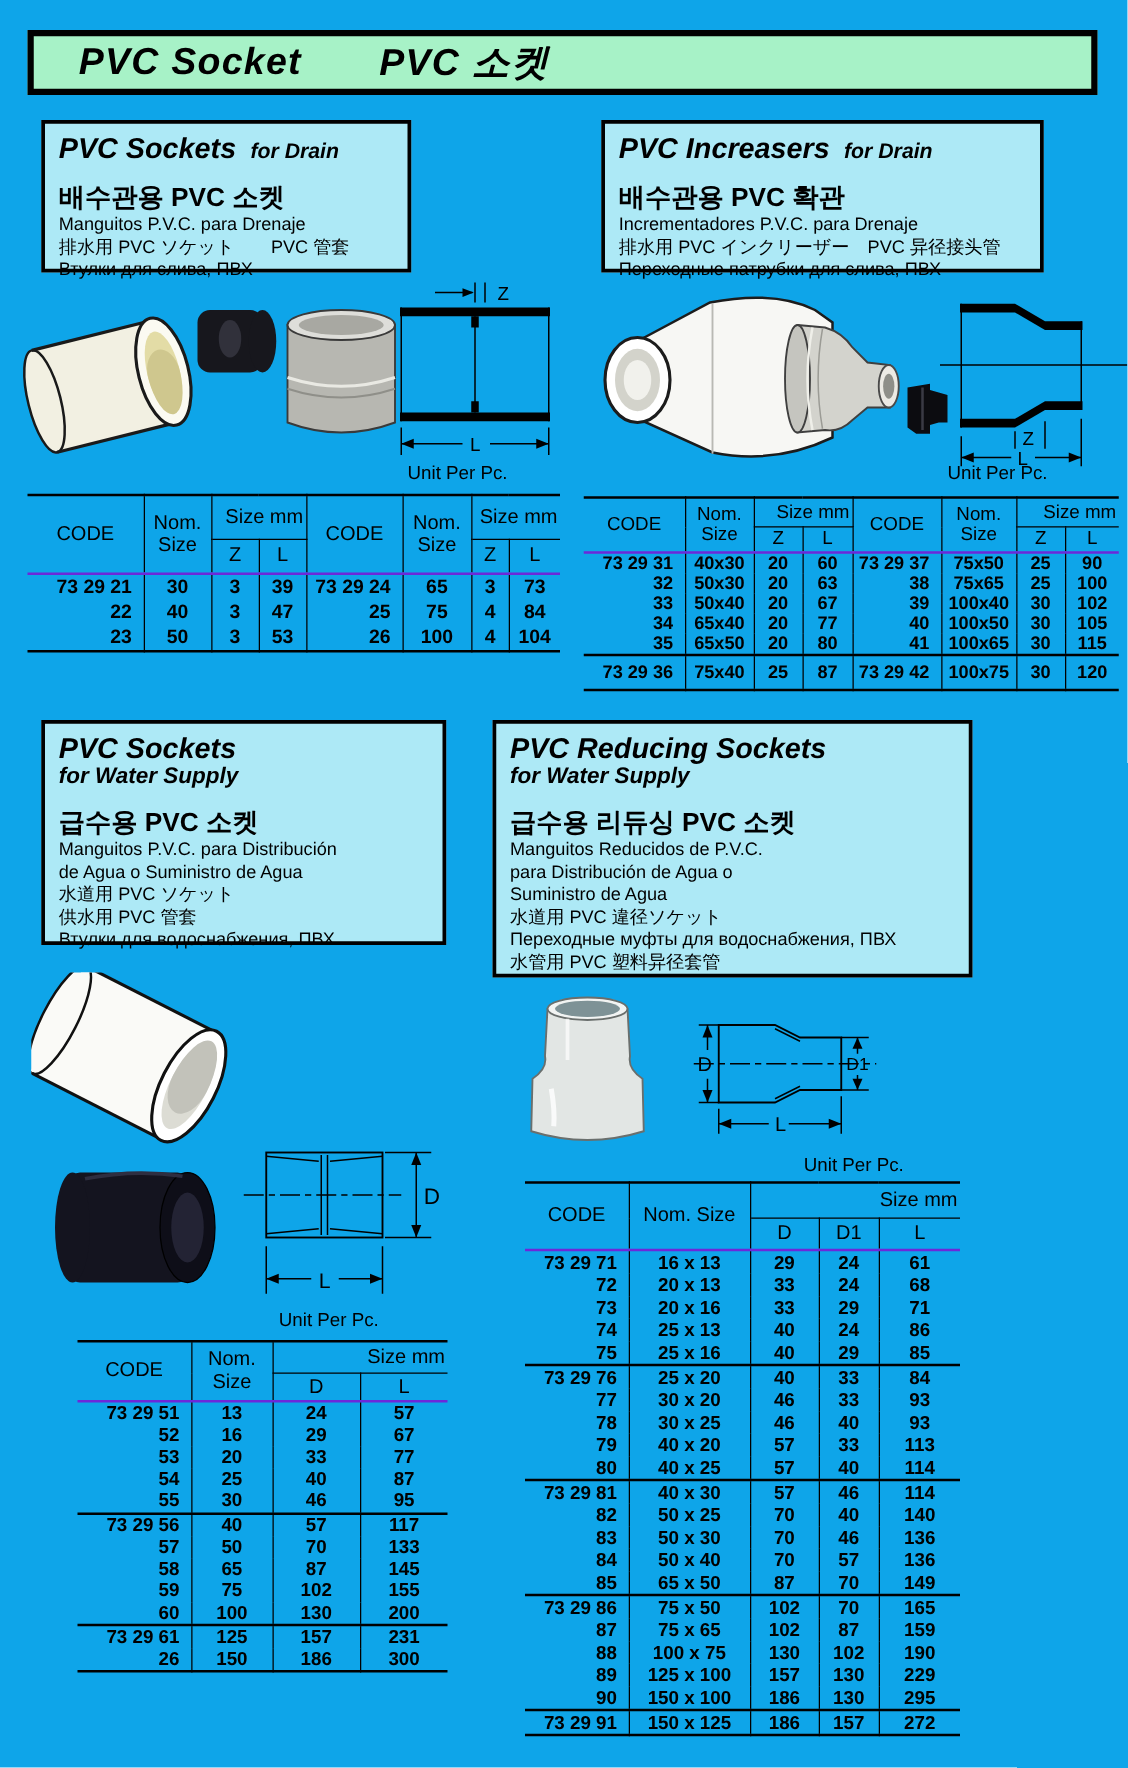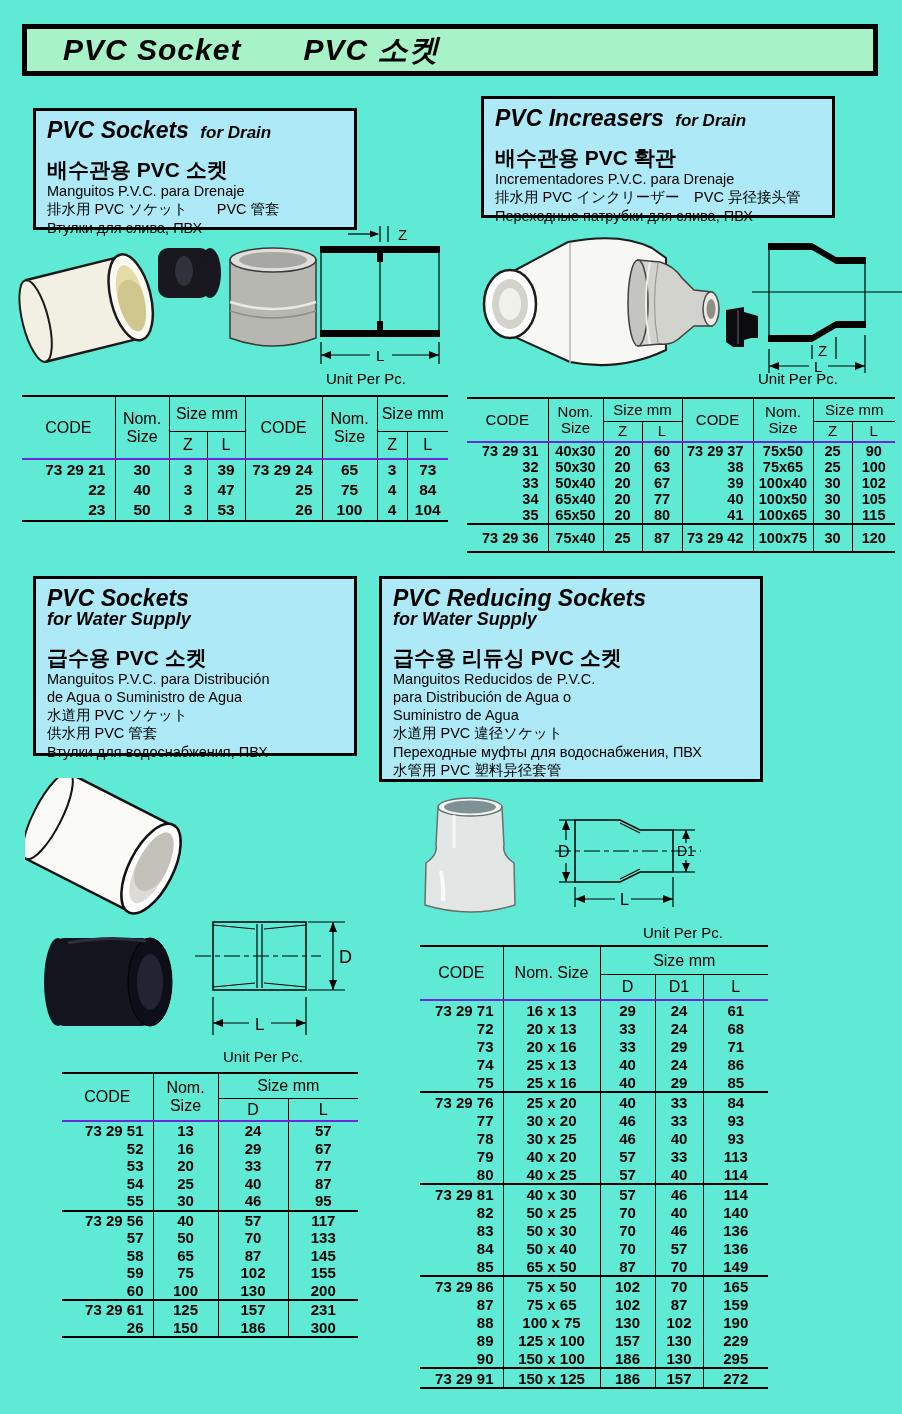--- a/index.html
+++ b/index.html
@@ -1,37 +1,37 @@
 <!DOCTYPE html>
 <html><head>
 <meta charset="utf-8">
 <style>
   html,body { margin:0; padding:0; background:#ffffff; }
   .page {
-    position:relative; width:902px; height:1414px; background:#5eead4;
+    position:relative; width:902px; height:1414px; background:#0ea5e9;
     font-family:"Liberation Sans","DejaVu Sans",sans-serif; color:#000; overflow:hidden;
   }
 
   
   .banner {
     position:absolute; left:22px; top:24px; width:846px; height:42px;
     background:#a7f2c7; border:5px solid #000; display:flex; align-items:center;
   }
   .banner .bt1 { font-size:30px; font-weight:bold; font-style:italic; margin-left:36px; letter-spacing:1px; }
   .banner .bt2 { font-size:30px; font-weight:bold; font-style:italic; margin-left:62px; letter-spacing:1px; }
 
   
   .infobox {
     position:absolute; background:#ade9f6; border:3px solid #000;
     box-sizing:border-box; padding:5px 11px 4px 11px;
   }
-  #box1 { left:33px;  top:108px;  width:324px; height:122px; }
+  #box1 { left:33px;  top:96px;  width:296px; height:122px; }
   #box2 { left:481px; top:96px;  width:354px; height:122px; }
   #box3 { left:33px;  top:576px; width:324px; height:180px; }
-  #box4 { left:379px; top:576px; width:384px; height:206px; }
+  #box4 { left:394px; top:576px; width:384px; height:206px; }
   .ib-title { line-height:1.05; margin-top:2px; }
   .ib-main { font-size:23px; font-weight:bold; font-style:italic; }
   .ib-sub  { font-size:17px; font-weight:bold; font-style:italic; margin-left:7px; }
   .ib-sub2 { display:block; font-size:18px; font-weight:bold; font-style:italic; line-height:1.1; }
   .l-ko  { font-size:21px; font-weight:bold; margin-top:16px; line-height:1.15; }
   .l-txt { font-size:14.5px; line-height:1.25; }
 
   
   .unit { position:absolute; width:122px; text-align:left; font-size:15px; }
   #u1 { left:326px; top:370px; }
@@ -47,21 +47,21 @@
   .cat thead { border-top:2px solid #000; border-bottom:2px solid #6d28d9; }
   .cat tbody { border-bottom:2px solid #000; }
   .cat th {
     font-weight:normal; font-size:16px; text-align:center; padding:0 2px;
     border-left:1.8px solid #000; border-right:1.8px solid #000; line-height:1.1;
   }
   .cat td {
     font-weight:bold; text-align:center; padding:0 3px;
     border-left:1.8px solid #000; border-right:1.8px solid #000;
   }
-  .cat th.szh { border-bottom:1.8px solid #000; }
+  .cat th.szh { border-bottom:1.8px solid #000;text-align:right; }
   .cat td.code-cell { text-align:right; padding-right:9px; white-space:pre; }
 
   #t1 { left:22px;  top:395px; width:426px; }
   #t1 td { height:20px; font-size:15.5px; }
   #t1 thead tr:first-child th { height:34px; }
   #t1 thead tr:last-child th  { height:26px; }
 
   #t2 { left:467px; top:397px; width:428px; }
   #t2 td { height:15px; font-size:14.5px; }
   #t2 th { font-size:15px; }

